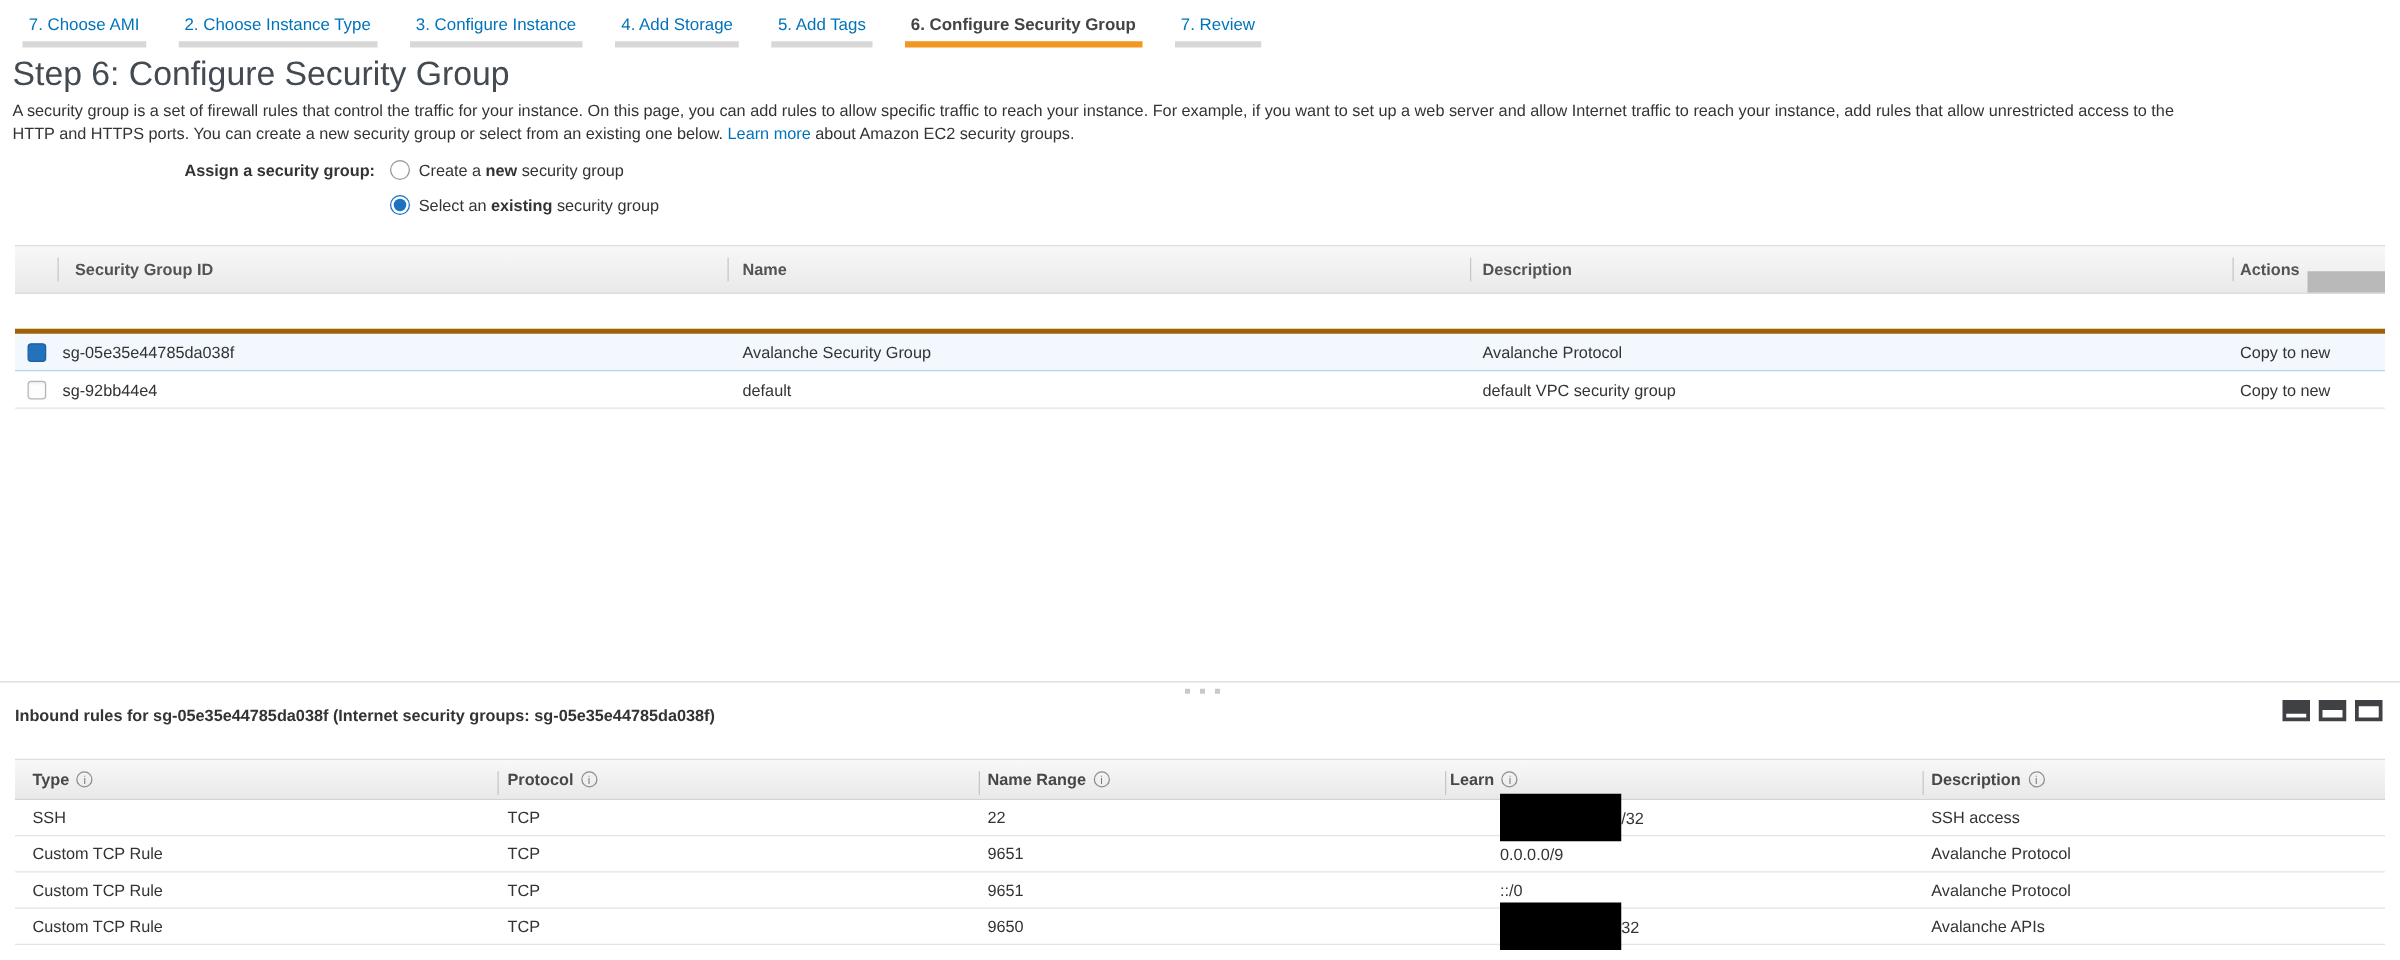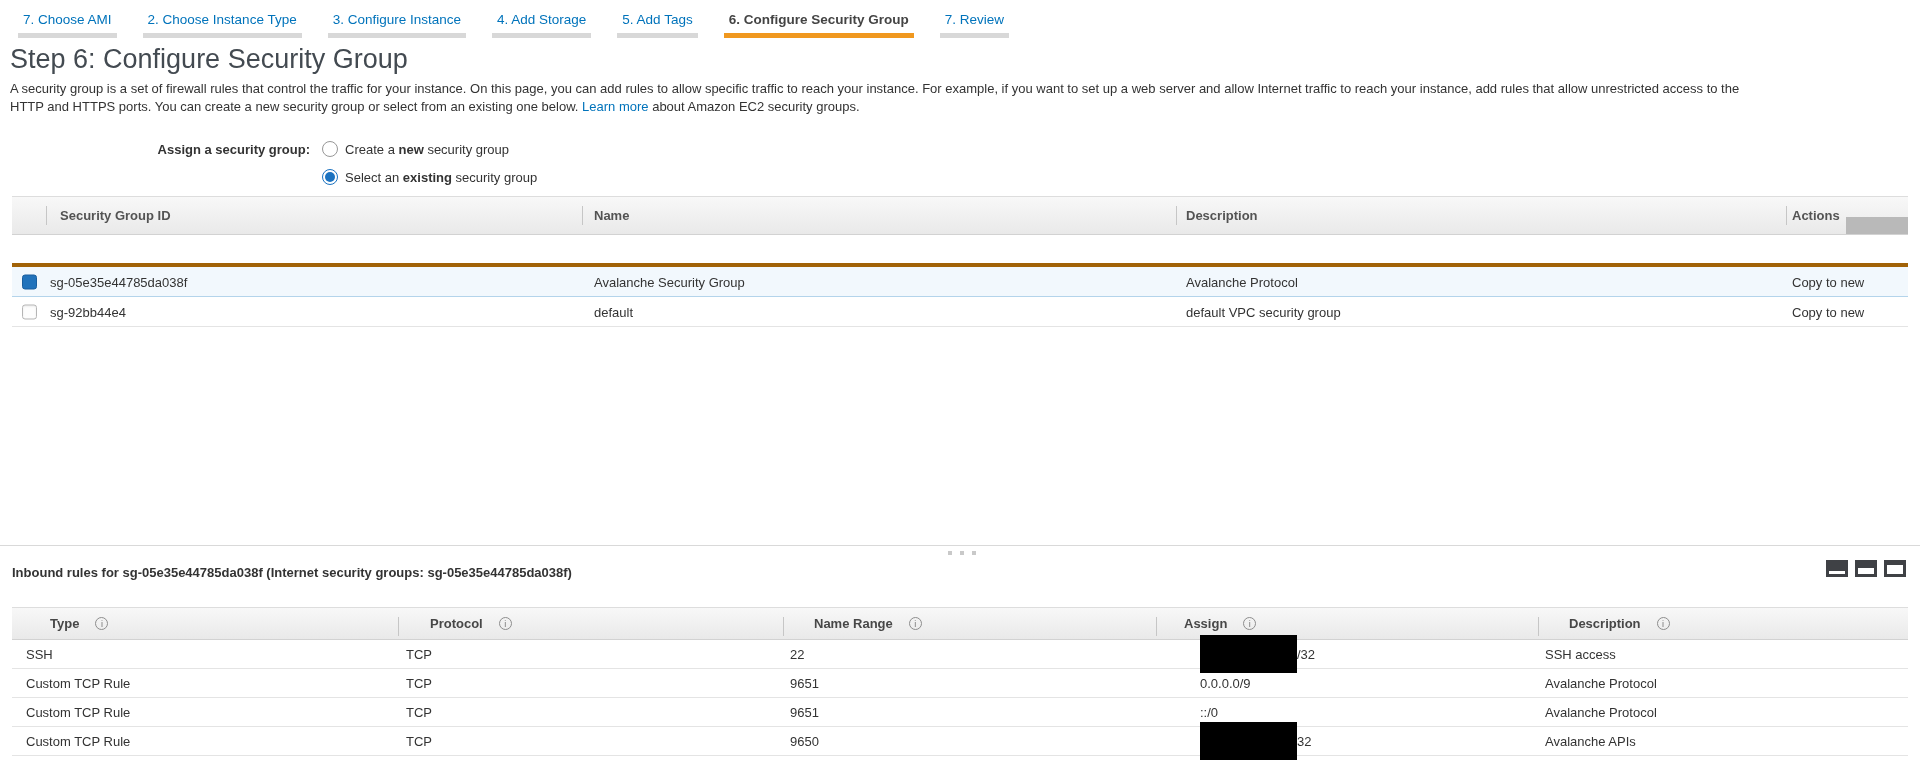--- a/index.html
+++ b/index.html
@@ -10,21 +10,21 @@
   
   .tabs{position:absolute;top:12px;left:18px;display:flex;gap:26px;}
   .tab{font-size:13.5px;color:#0073bb;padding:0 5px 6px 5px;border-bottom:5px solid #d8d8d8;white-space:nowrap;}
   .tab.active{color:#444;font-weight:bold;border-bottom-color:#f0981f;}
 
   
   .page-title{position:absolute;top:44px;left:10px;font-size:27px;font-weight:400;color:#434a51;}
   .desc{position:absolute;top:80px;left:10px;width:1900px;font-size:13px;line-height:17.5px;color:#333;}
 
   
-  .assign{position:absolute;top:140px;left:0;padding-left:10px;}
+  .assign{position:absolute;top:127px;left:0;}
   .assign-row{display:flex;align-items:center;margin-bottom:10px;height:18px;}
   .assign-label{width:300px;text-align:right;font-weight:bold;font-size:13px;color:#333;margin-right:12px;}
   .radio{width:14px;height:14px;border-radius:50%;border:1px solid #979797;background:#fff;margin-right:7px;position:relative;flex:none;}
   .radio.selected{border-color:#1b72c0;}
   .radio.selected::after{content:"";position:absolute;inset:2px;border-radius:50%;background:#1b72c0;}
   .opt-label{font-size:13px;color:#333;}
 
   
   .thead{position:relative;background:linear-gradient(#f8f8f8,#e9e9e9);border-top:1px solid #ddd;border-bottom:1px solid #d2d2d2;}
   .col{position:absolute;font-weight:bold;font-size:13px;color:#535353;white-space:nowrap;}
@@ -51,21 +51,21 @@
 
   
   .inbound-heading{position:absolute;top:565px;left:12px;font-size:13px;font-weight:bold;color:#333;}
   .view-icons{position:absolute;top:560px;right:14px;display:flex;gap:7px;}
   .vicon{width:22px;height:17px;background:#3f4145;position:relative;cursor:pointer;}
   .vicon span{position:absolute;left:3px;right:3px;bottom:3px;background:#fff;}
   .vicon.s1 span{height:3px;} .vicon.s2 span{height:6px;} .vicon.s3 span{height:9px;}
 
   .in-table{position:absolute;top:607px;left:12px;width:1896px;}
   .in-table .thead{height:31px;}
-  .in-table .col{top:8px;display:flex;align-items:center;gap:16px;color:#474747;margin-left:24px;}
+  .in-table .col{top:8px;display:flex;align-items:center;gap:6px;color:#474747;}
   .info-i{display:inline-flex;width:13px;height:13px;box-sizing:border-box;border:1px solid #8d8d8d;border-radius:50%;
           color:#777;font-size:9px;font-weight:normal;align-items:center;justify-content:center;}
   .in-row{position:relative;height:28px;border-bottom:1px solid #e4e4e4;}
   .c-type{left:14px;} .c-protocol{left:394px;} .c-port{left:778px;} .c-descr{left:1533px;}
   .c-source{position:absolute;left:1148px;top:0;height:28px;display:flex;align-items:center;font-size:13px;color:#333;margin-left:40px;}
   .redact{display:inline-block;width:97px;height:38px;background:#000;flex:none;}
 </style>
 </head>
 <body>
 
@@ -164,21 +164,21 @@
         </span>
       <span class="col" style="left:394px">
           <span>Protocol</span>
           <span class="info-i">i</span>
         </span>
       <span class="col" style="left:778px">
           <span>Name Range</span>
           <span class="info-i">i</span>
         </span>
       <span class="col" style="left:1148px">
-          <span>Assign</span>
+          <span>Learn</span>
           <span class="info-i">i</span>
         </span>
       <span class="col" style="left:1533px">
           <span>Description</span>
           <span class="info-i">i</span>
         </span>
     </div>
 
     <div class="in-row">
       <span class="cell c-type">SSH</span>

